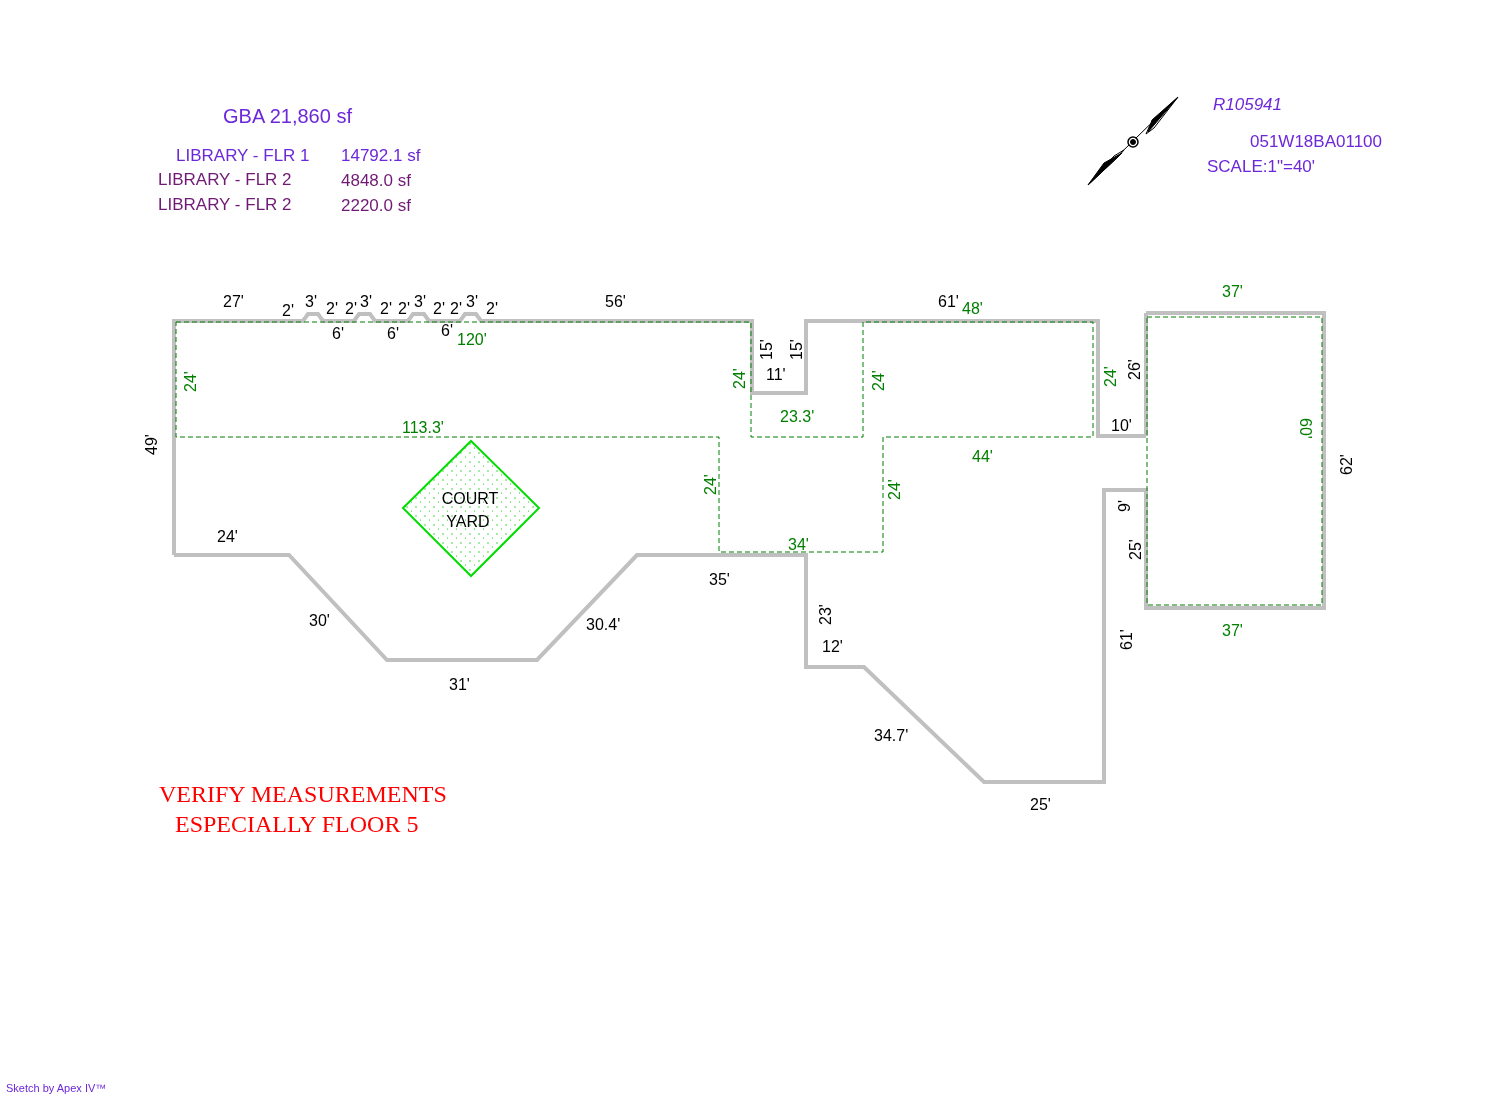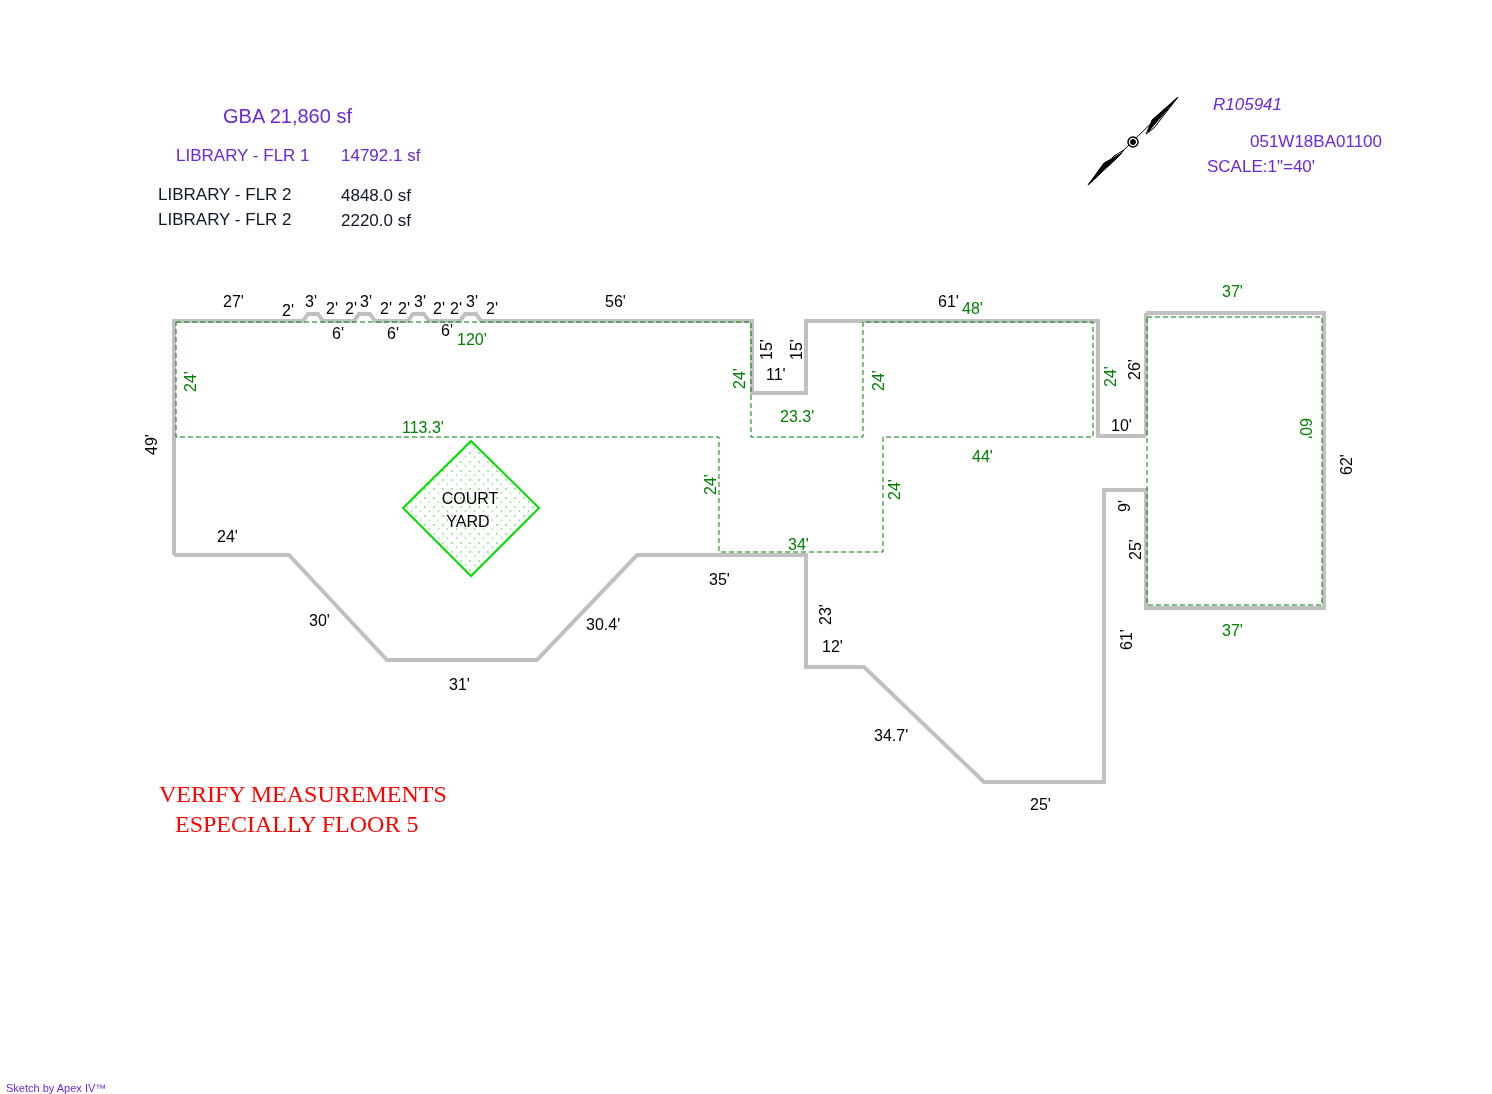--- a/index.html
+++ b/index.html
@@ -1,20 +1,20 @@
 <!DOCTYPE html>
 <html><head>
 <meta charset="utf-8">
 <style>
   html, body { margin: 0; padding: 0; background: #ffffff; }
   body { width: 1492px; height: 1094px; position: relative; overflow: hidden;
          font-family: "Liberation Sans", sans-serif; }
   .abs { position: absolute; white-space: nowrap; }
   .black { color: #6d28d9; }
-  .green { color: #0f172a; margin-top: 15px; }
+  .green { color: #701a75; }
   .red { color: #ff0000; font-family: Liberation Serif, serif; }
   #sketch { position: absolute; left: 0; top: 0; }
   .lbl { font-family: "Liberation Sans", sans-serif; font-size: 16px; }
 </style>
 </head>
 <body>
 
 <div class="abs black" style="left:223px; top:105px; font-size:20px;">GBA 21,860 sf</div>
 
 <div class="abs black" style="left:176px; top:146px; font-size:17px;">LIBRARY - FLR 1</div>

